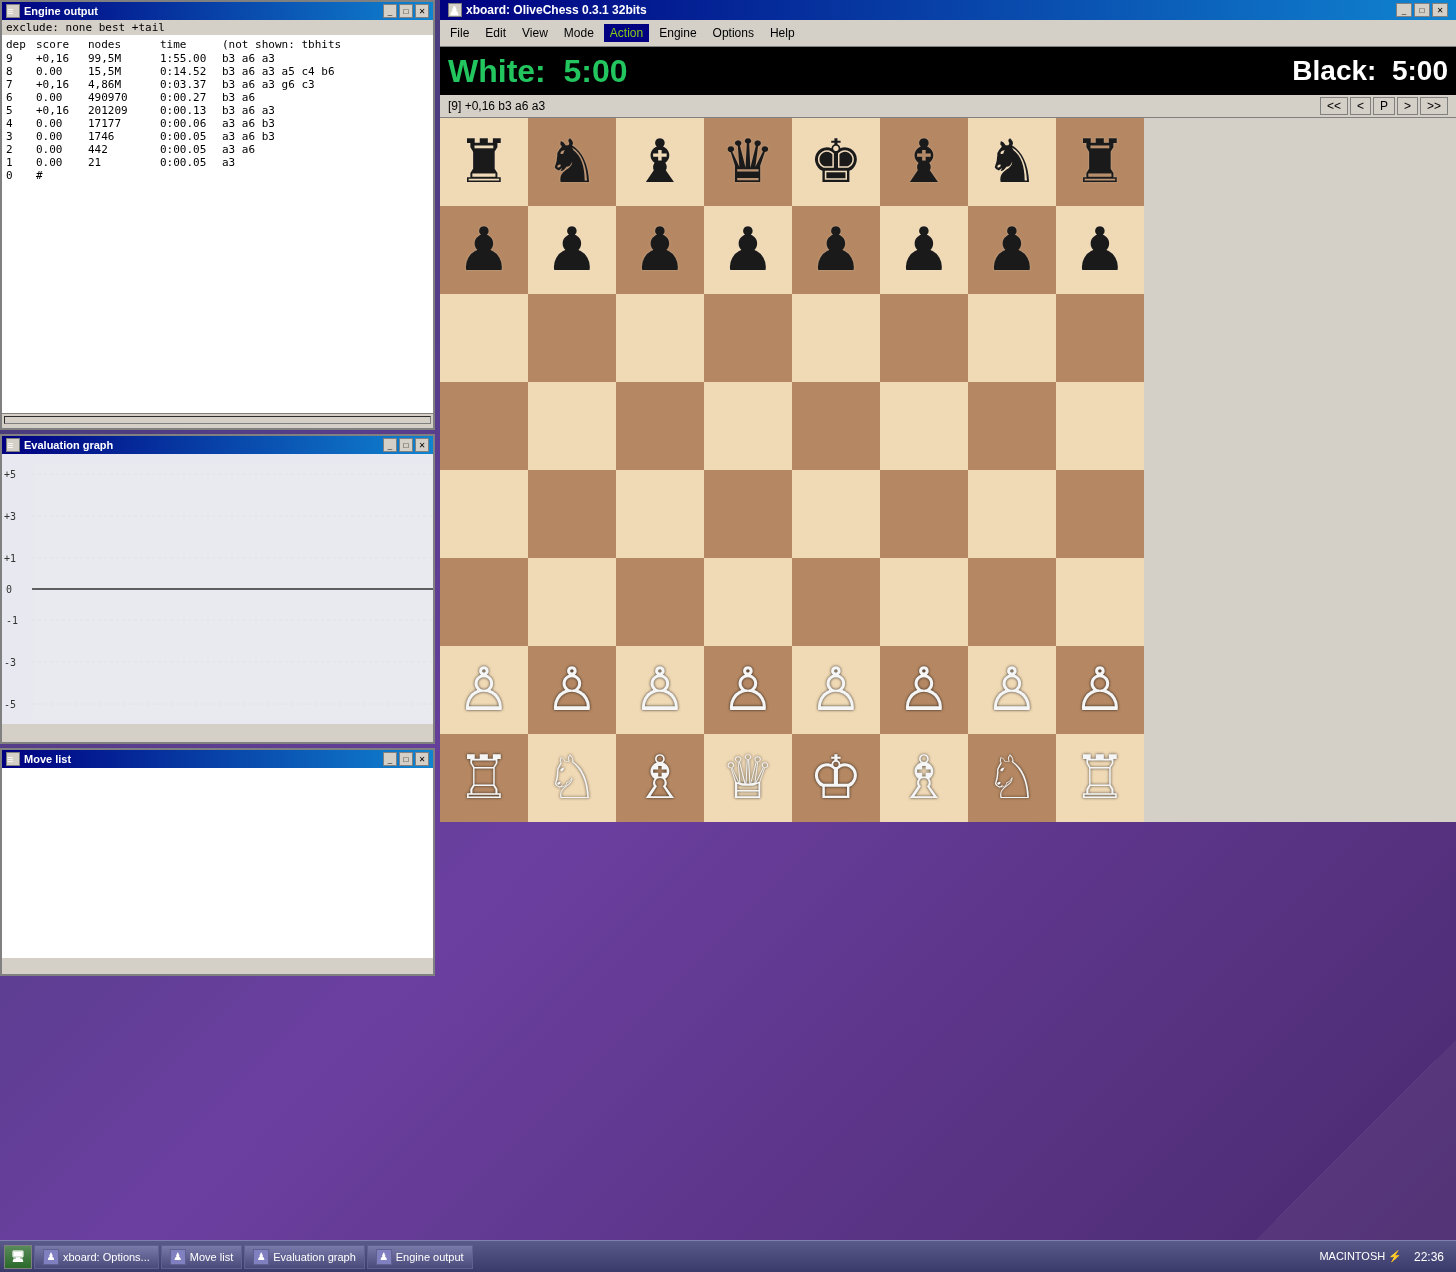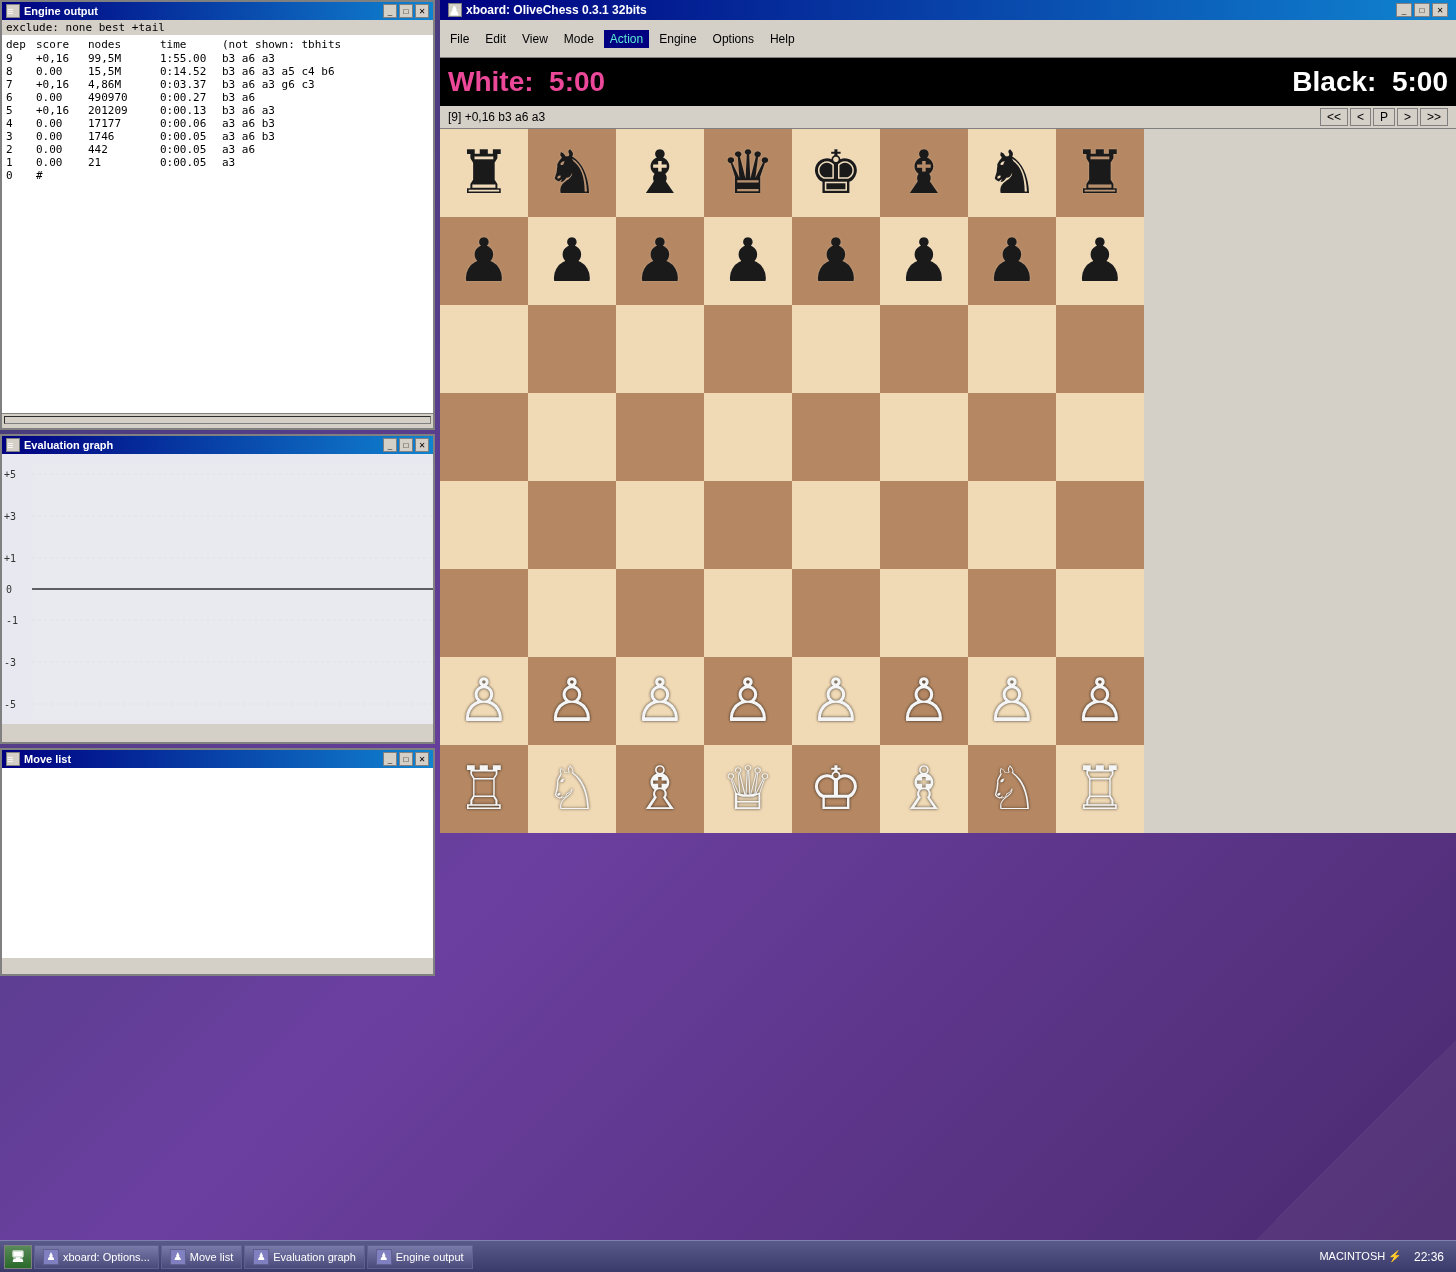--- a/index.html
+++ b/index.html
@@ -186,45 +186,45 @@
     }
 
     
     .menu-bar {
       background: #d4d0c8;
       display: flex;
       align-items: center;
       padding: 1px 4px;
       font-size: 12px;
       border-bottom: 1px solid #808080;
-      height: 38px;
+      height: 27px;
       gap: 4px;
     }
     .menu-item {
       padding: 2px 6px;
       cursor: pointer;
       color: #000;
     }
     .menu-item-action {
       background: #000080;
-      color: #5eead4;
+      color: #84cc16;
       padding: 2px 6px;
     }
 
     
     .clock-bar {
       background: #000;
       display: flex;
       align-items: center;
       height: 48px;
       padding: 0 8px;
     }
     .clock-white {
-      color: #ec4899;
-      font-size: 28px;
+      color: #22c55e;
+      font-size: 32px;
       font-weight: bold;
       flex: 1;
     }
     .clock-black {
       color: white;
       font-size: 28px;
       font-weight: bold;
       flex: 1;
       text-align: right;
     }

